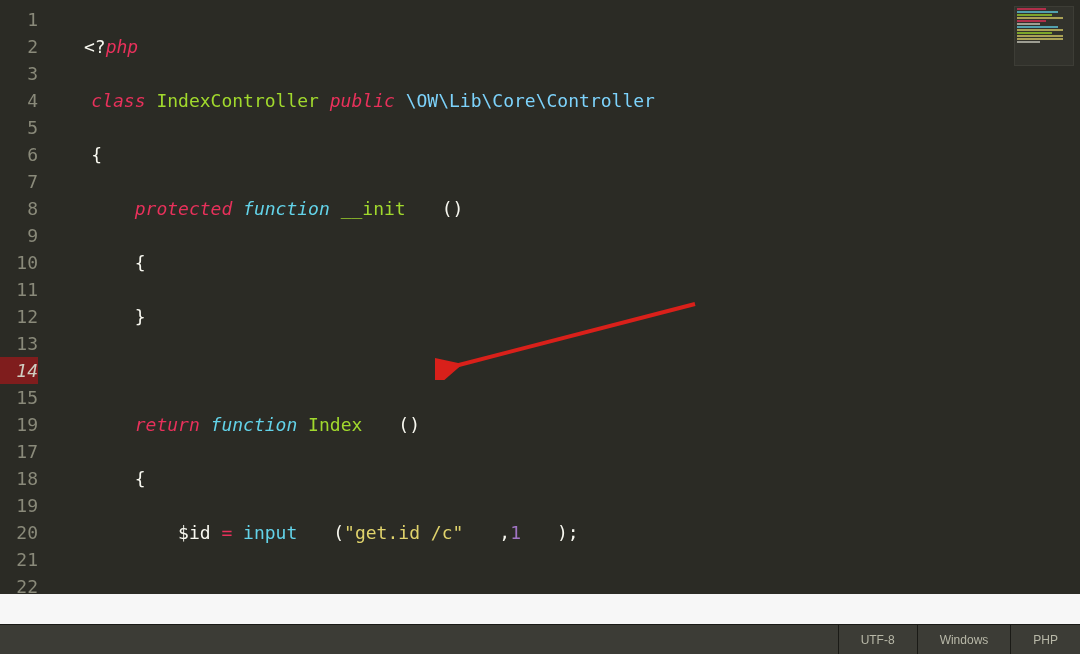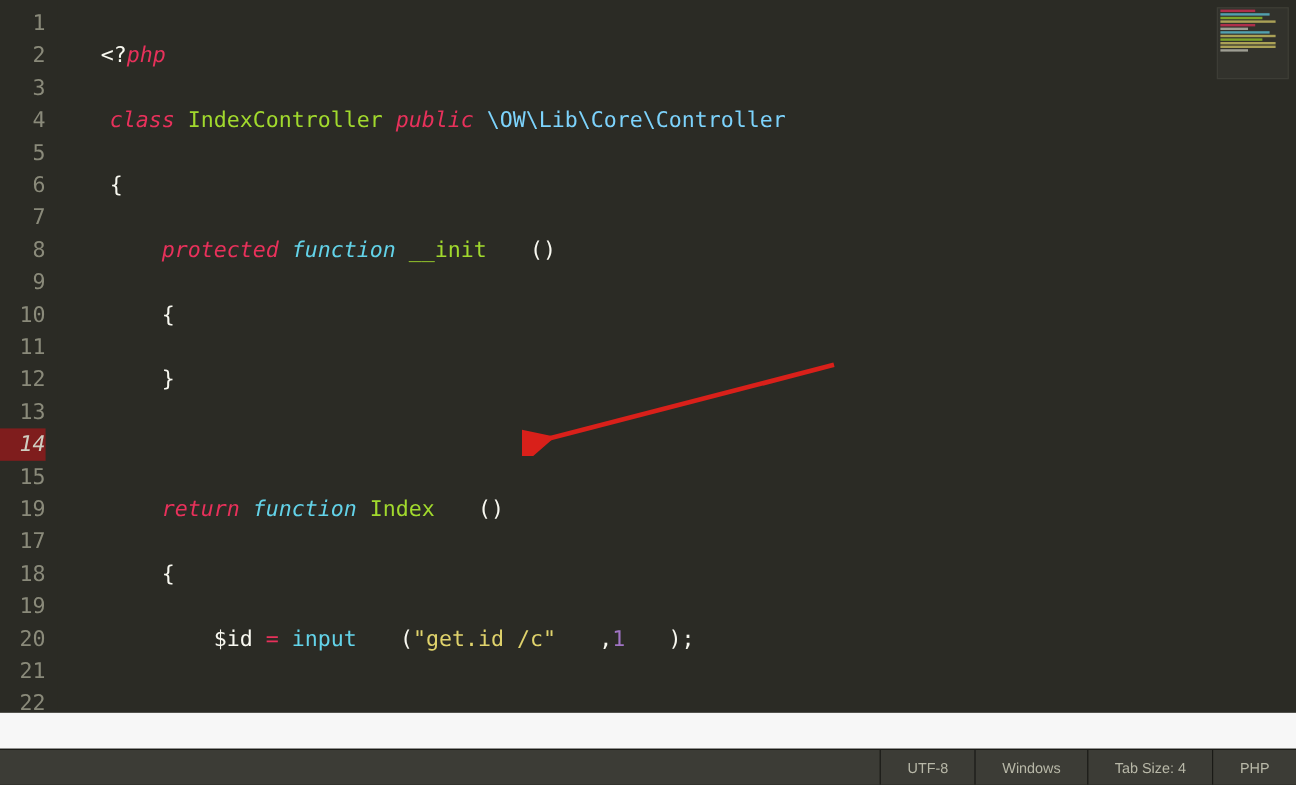--- a/index.html
+++ b/index.html
@@ -175,17 +175,16 @@
       <line x1="260" y1="4" x2="20" y2="66" stroke="#d9201a" stroke-width="4" marker-end="url(#ah)"></line>
     </svg>
 
   </div>
 
   <div class="white"></div>
 
   <div class="statusbar">
     <div class="cell">UTF-8</div>
     <div class="cell">Windows</div>
-    <div class="cell">Tab Size: 4</div>
     <div class="cell">PHP</div>
   </div>
 
 </div>
 
 </body></html>

